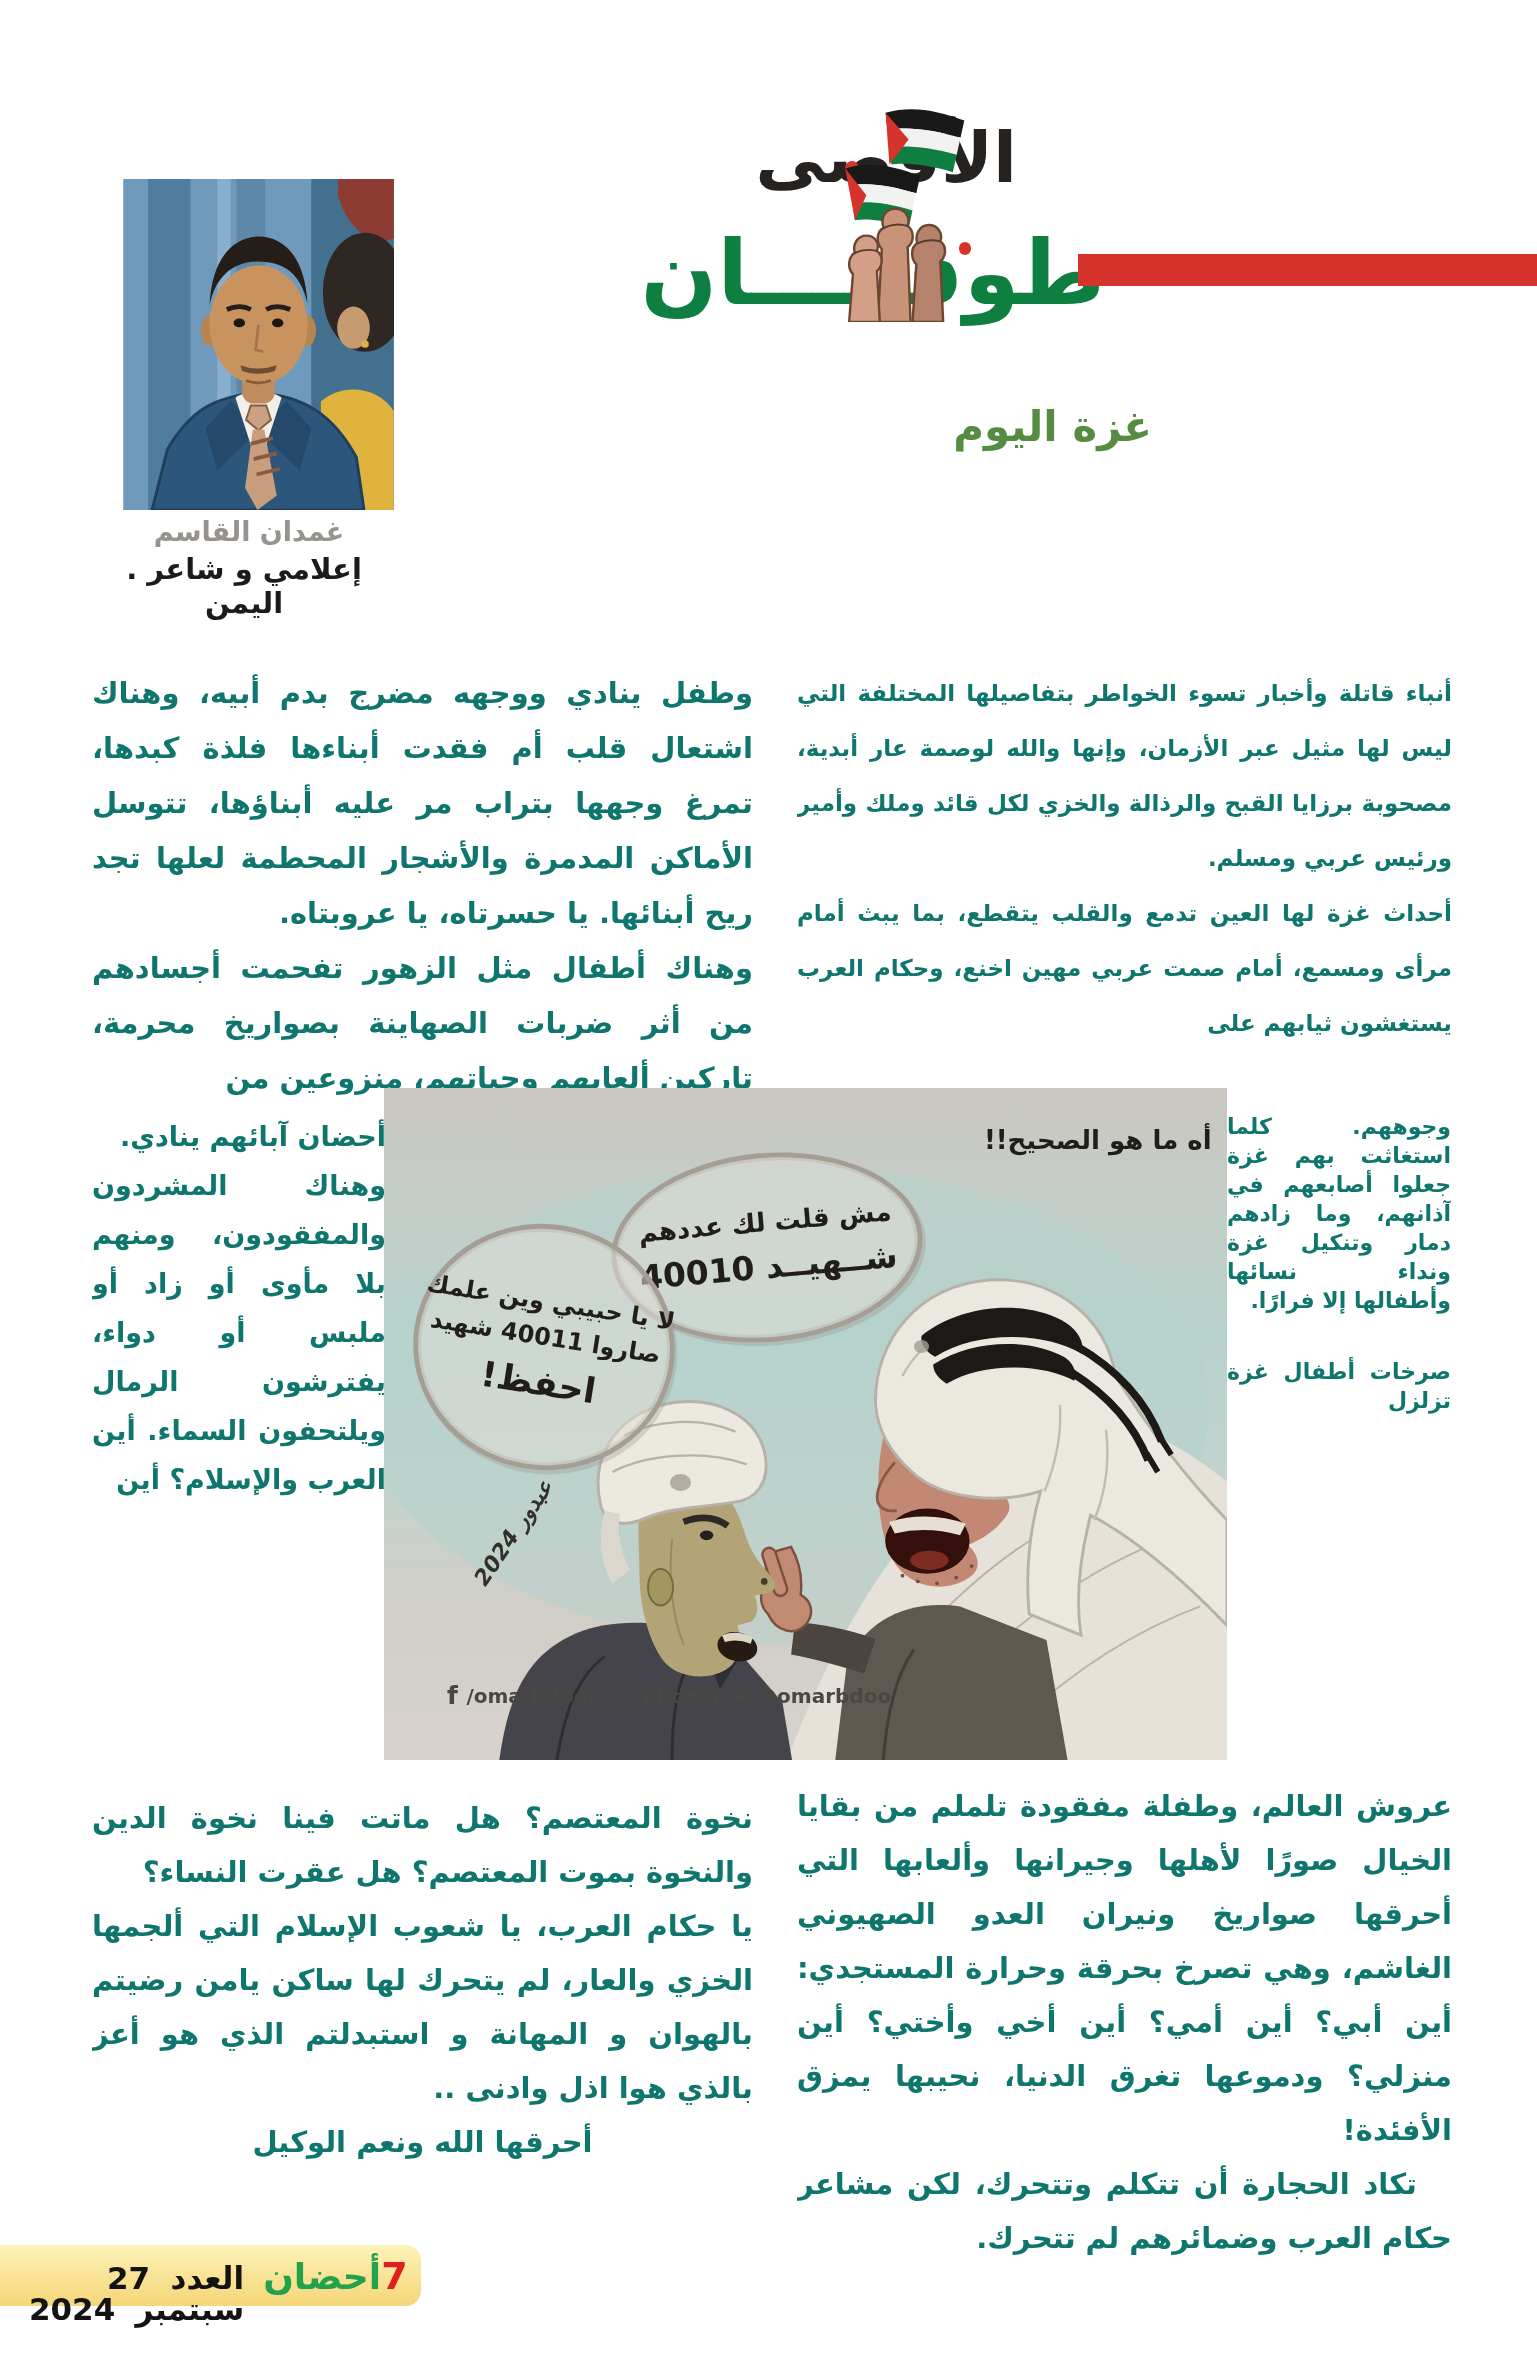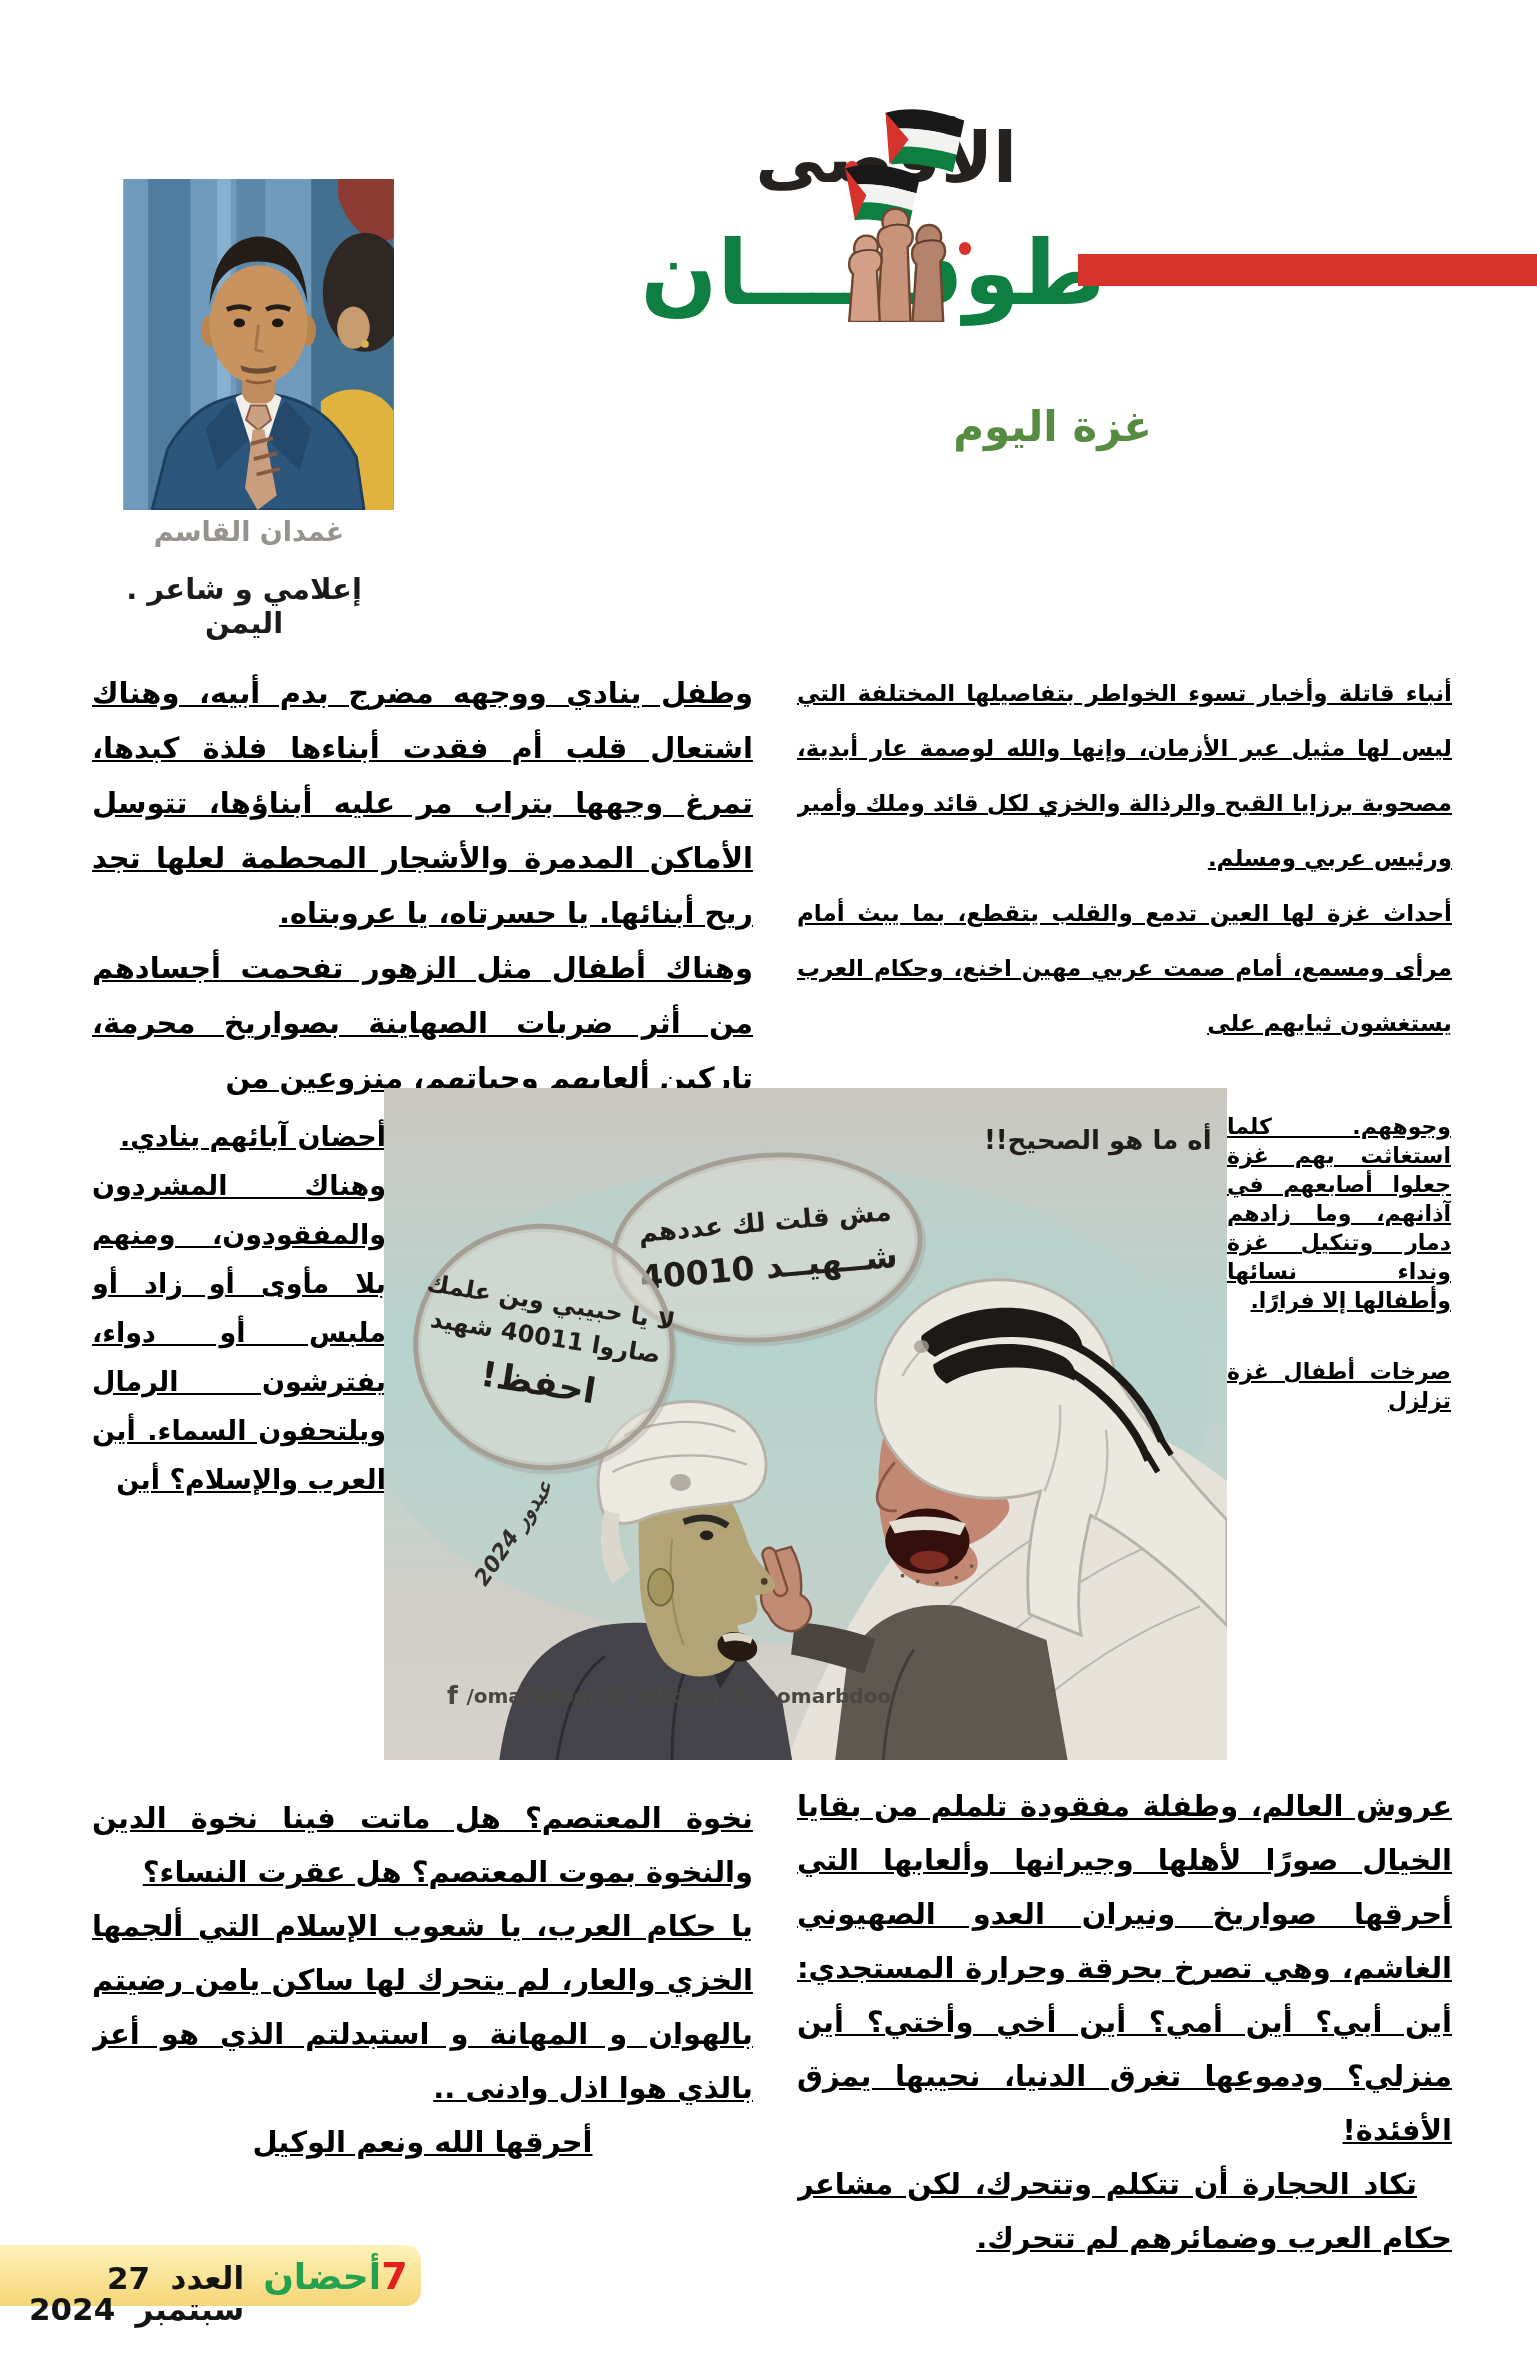--- a/index.html
+++ b/index.html
@@ -3,38 +3,38 @@
 <meta charset="utf-8">
 <style>
   html,body{margin:0;padding:0;background:#e9e9e9;}
   #page{position:relative;width:1537px;height:2374px;background:#ffffff;overflow:hidden;
         font-family:"DejaVu Sans",sans-serif;}
   .abs{position:absolute;}
 
   
   .photo{left:123px;top:179px;width:271px;height:331px;overflow:hidden;}
   .author-name{left:104px;top:516px;width:290px;text-align:center;font-size:27px;font-weight:bold;color:#96928e;direction:rtl;}
-  .author-role{left:94px;top:572px;width:300px;text-align:center;font-size:29px;font-weight:bold;color:#1b1b1b;direction:rtl;}
+  .author-role{left:94px;top:552px;width:300px;text-align:center;font-size:29px;font-weight:bold;color:#1b1b1b;direction:rtl;}
 
   .logo{left:653px;top:113px;width:452px;height:207px;}
   .logo-green{position:absolute;right:0;bottom:1.9px;font-size:90px;line-height:1;font-weight:bold;
               color:#0e7f41;white-space:nowrap;direction:rtl;letter-spacing:-1.9px;}
   .logo-black{position:absolute;right:88px;top:9.6px;font-size:70px;line-height:1;font-weight:bold;
               color:#262220;white-space:nowrap;direction:rtl;}
   .logo-dot{position:absolute;border-radius:50%;background:#d5332b;}
   .d1{right:246px;top:48px;width:14.4px;height:14.4px;}
   .d2{right:134px;top:129px;width:12.5px;height:12.5px;}
   .logo-art{position:absolute;left:175px;top:-7.7px;width:144px;height:217px;}
   .redbar{left:1078px;top:254px;width:459px;height:32px;background:#d5332b;}
 
   .title{left:576px;top:398px;width:576px;margin:0;text-align:right;font-size:42px;line-height:1.4;
          font-weight:bold;color:#568b42;direction:rtl;}
 
   
-  .txt{direction:rtl;text-align:justify;font-weight:bold;color:#000000;overflow:hidden;text-decoration:underline;}
+  .txt{direction:rtl;text-align:justify;font-weight:bold;color:#0f766e;overflow:hidden;}
   .txt p{margin:0;}
   .r1{left:797px;top:666px;width:655px;height:444px;font-size:23px;line-height:55px;}
   .l1{left:92px; top:666px;width:661px;height:444px;font-size:29px;line-height:55px;}
   .r2{left:1227px;top:1112px;width:224px;height:667px;font-size:22px;line-height:29px;}
   .r2 .p-gap{margin-top:42px;}
   .l2{left:92px;top:1112px;width:294px;height:684px;font-size:27px;line-height:49px;}
   .r3{left:797px;top:1779px;width:655px;height:524px;font-size:29px;line-height:54px;}
   .r3 .indent{text-indent:35px;}
   .l3{left:92px;top:1791px;width:661px;height:423px;font-size:29px;line-height:54px;}
   .l3 .centered{text-align:center;}

